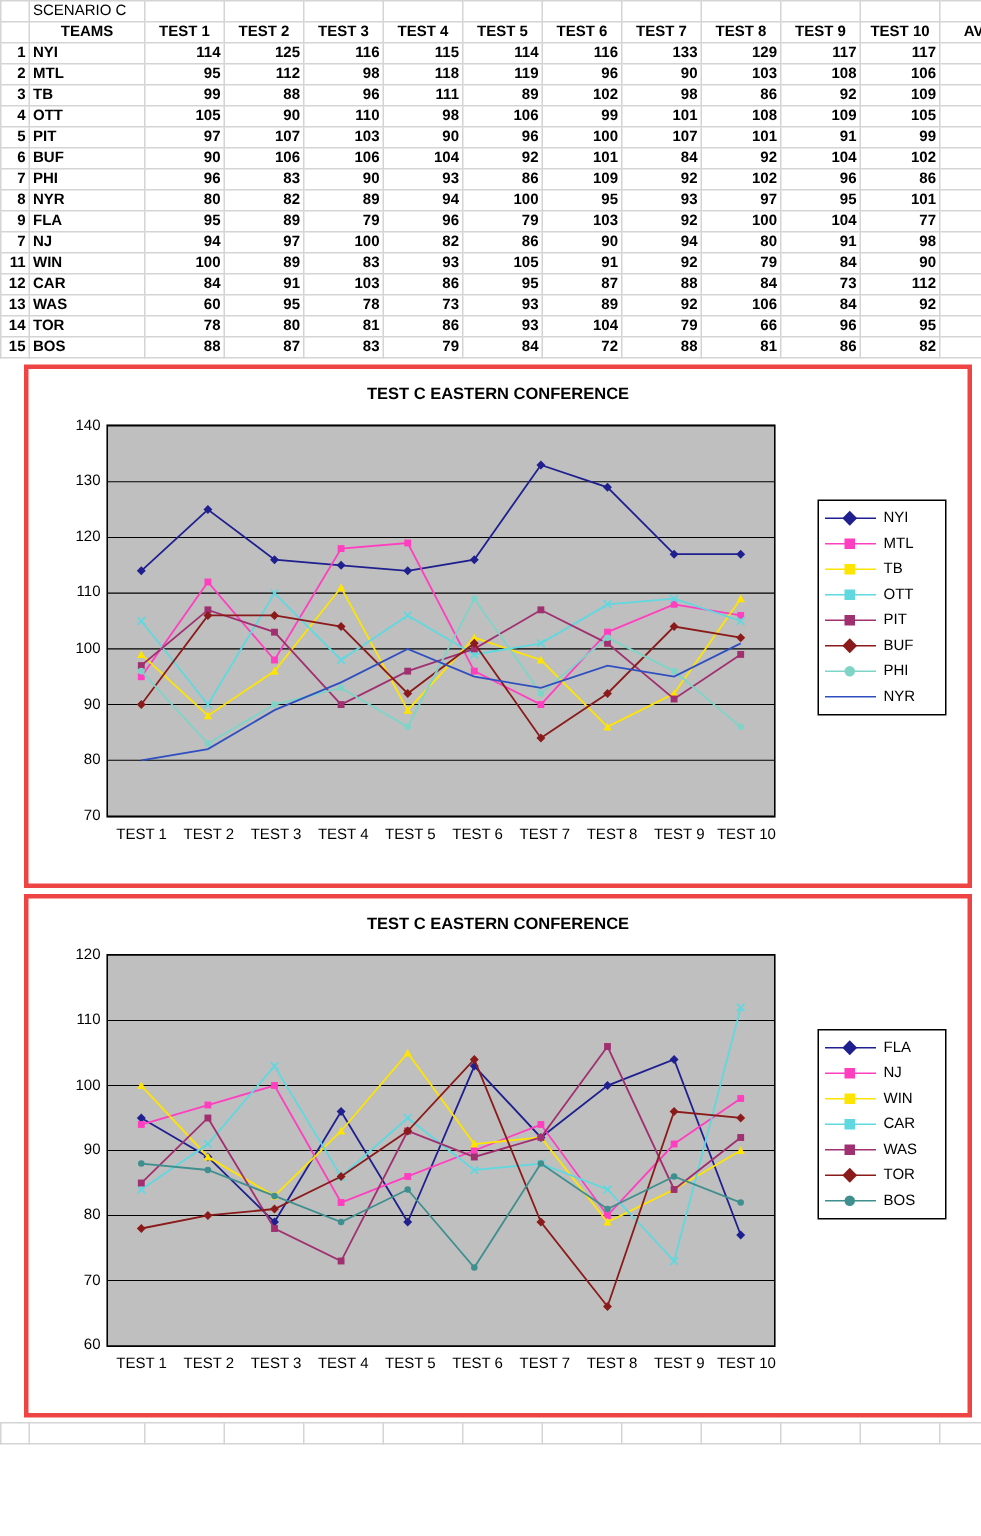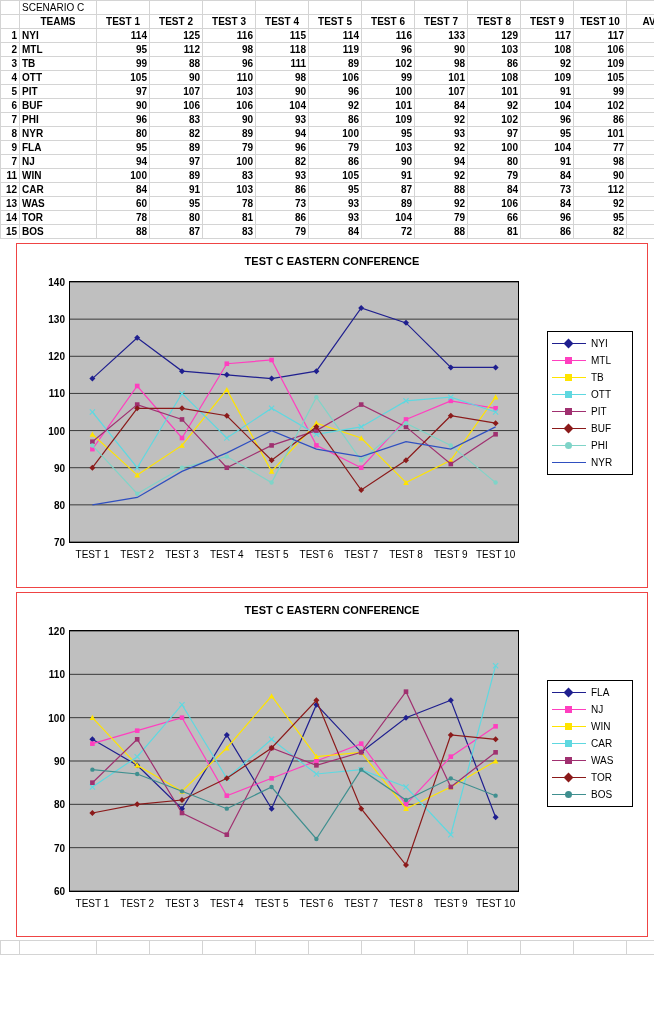--- a/index.html
+++ b/index.html
@@ -19,35 +19,35 @@
   .teamcol{width:72px;text-align:left;font-weight:bold;}
   .numcol{width:48px;text-align:right;font-weight:bold;}
   .scenario{font-weight:normal;text-align:left;}
   .hdrrow td{font-weight:bold;}
   .hdr-team{text-align:center;}
   .hdr-num{text-align:center;}
 
   
   .chart-panel{
     position:relative;margin:4px 2px 0 16px;width:632px;
-    border:1px solid #ef4444;background:#fff;box-sizing:border-box;
+    border:3px solid #ef4444;background:#fff;box-sizing:border-box;
   }
   .chart-title{
     text-align:center;font-weight:bold;font-size:11px;line-height:15px;
     padding-top:10px;
   }
   .chart-body{position:relative;height:318px;}
   .plot{
     position:absolute;left:52px;top:12px;right:128px;bottom:44px;
     background:#bfbfbf;border:1px solid #000;
   }
   .plot svg{position:absolute;left:0;top:0;width:100%;height:100%;}
   .ylab{
     position:absolute;right:100%;margin-right:5px;transform:translateY(-50%);
-    font-size:10px;white-space:nowrap;font-weight:bold;
+    font-size:10px;white-space:nowrap;
   }
   .xlab{
     position:absolute;top:100%;margin-top:7px;transform:translateX(-50%);
     font-size:10px;white-space:nowrap;
   }
   .legend{
     position:absolute;right:14px;top:62px;width:86px;
     border:1px solid #000;background:#fff;padding:3px 4px;
     box-sizing:border-box;
   }

